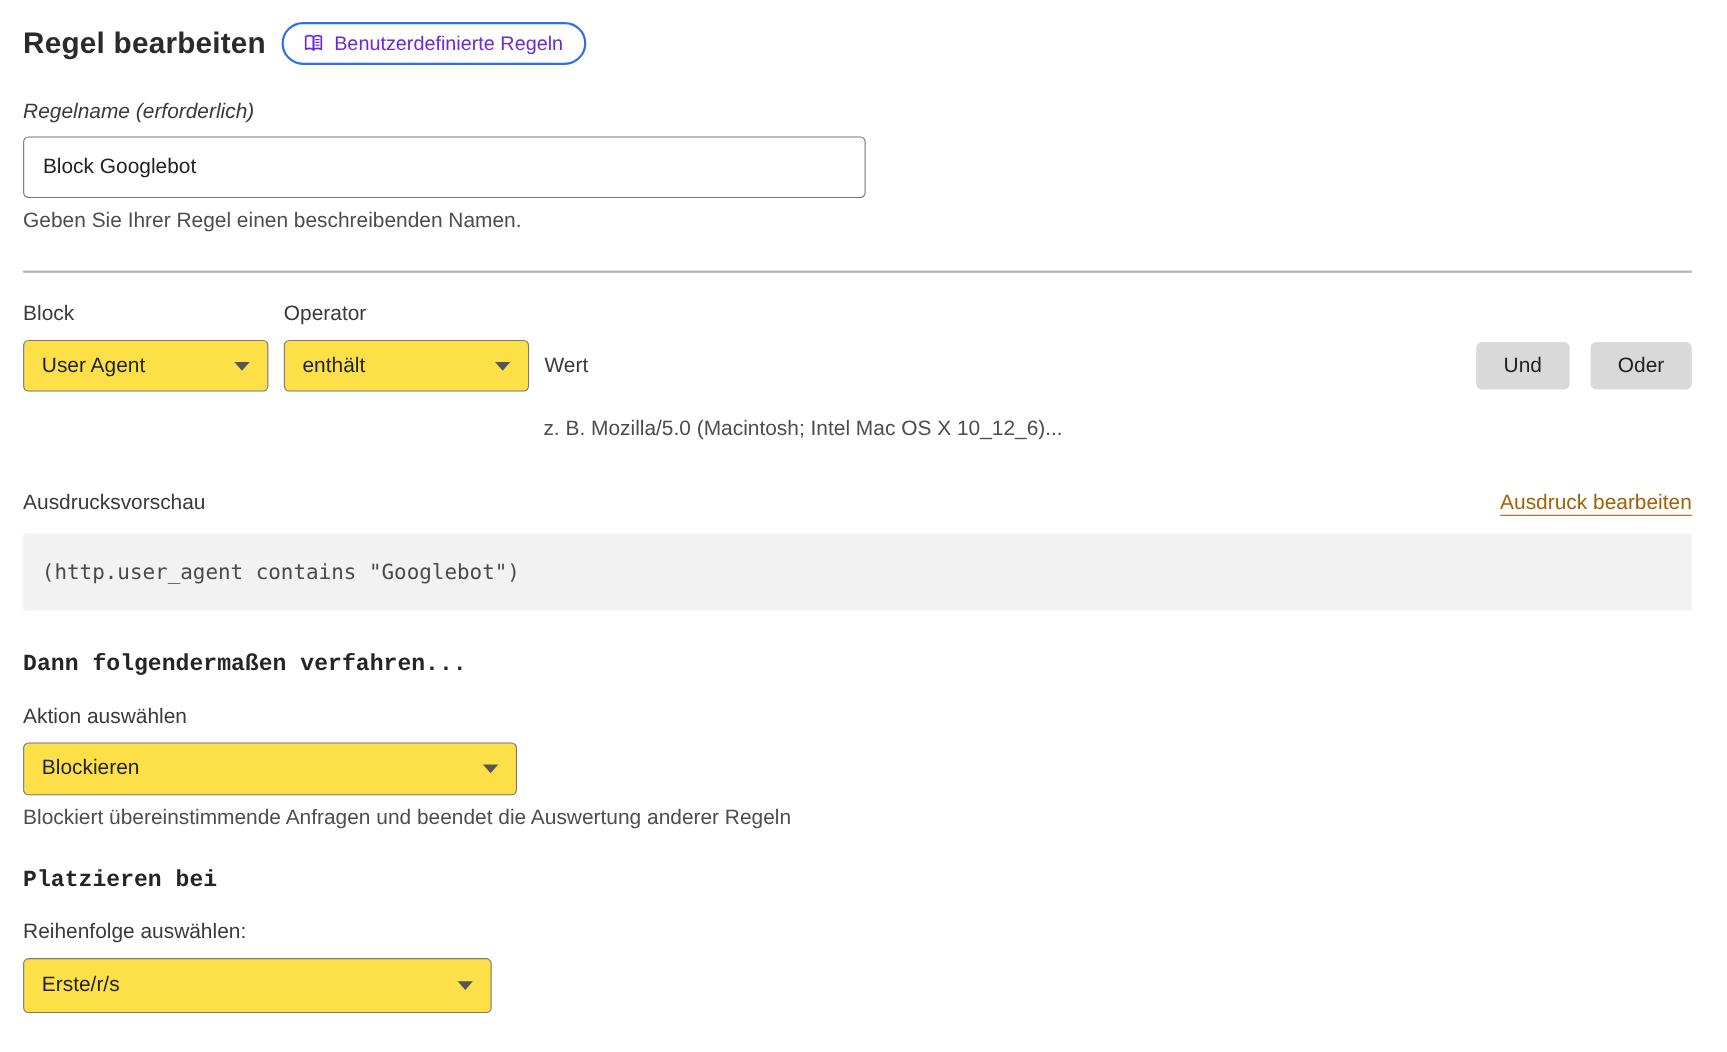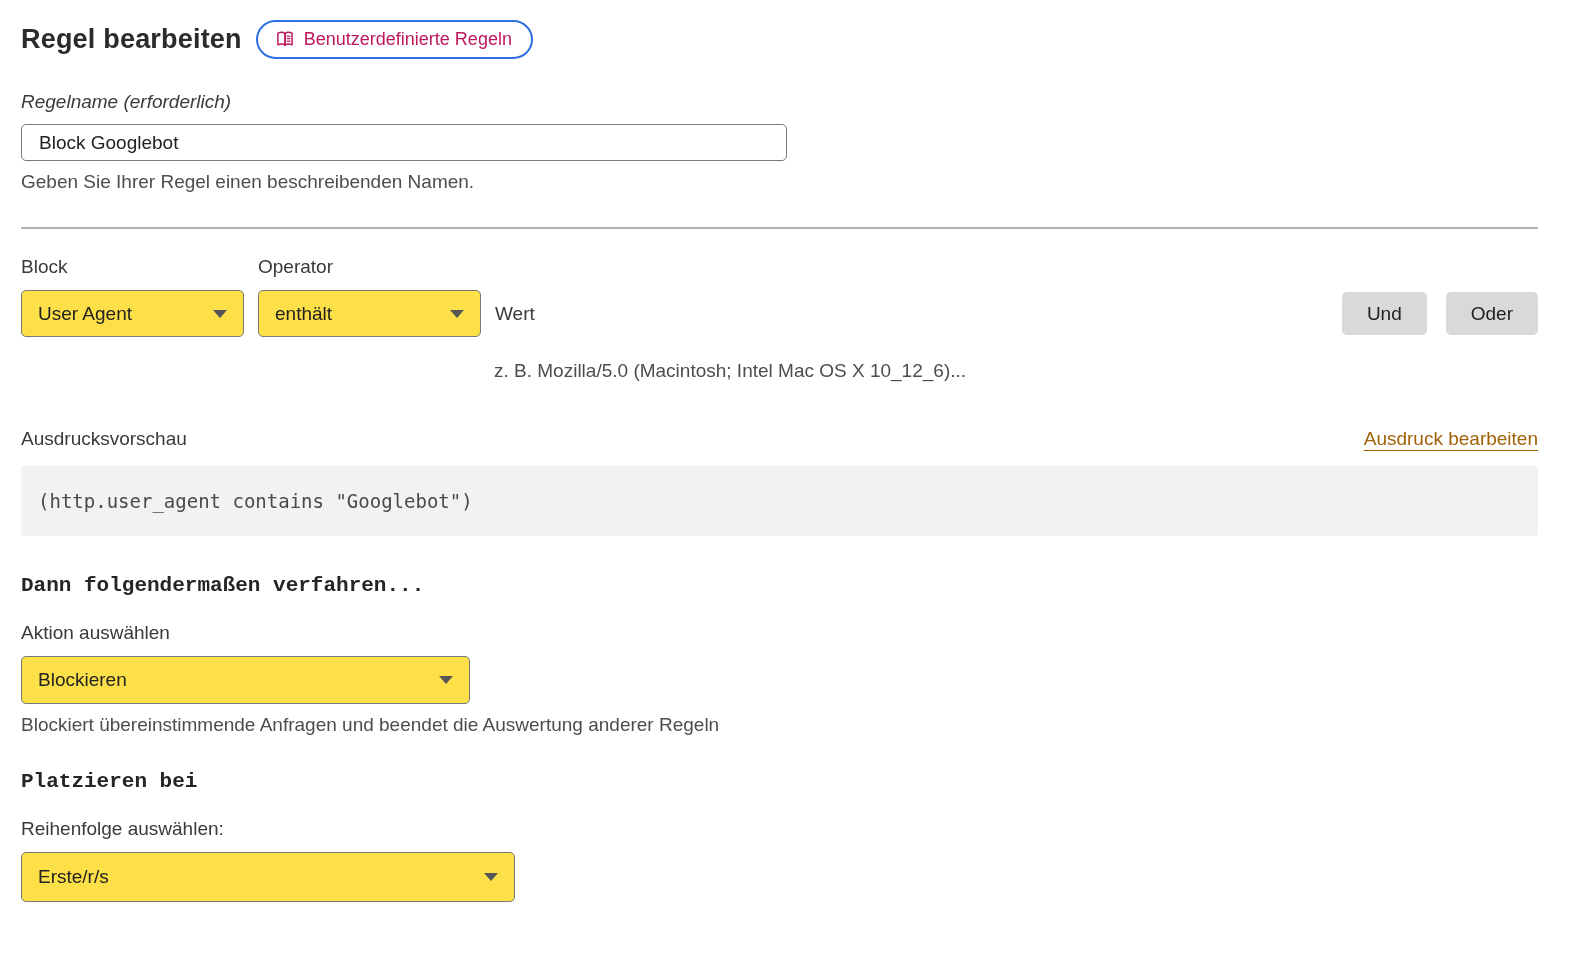--- a/index.html
+++ b/index.html
@@ -10,34 +10,34 @@
     color:#333;
   }
   .page { padding:20px 32px 0 21px; }
 
   
   .header-row { display:flex; align-items:center; gap:14px; }
   .page-title { font-size:27px; font-weight:700; color:#2b2b2b; letter-spacing:0.2px; }
   .pill-btn {
     display:flex; align-items:center; gap:9px;
     border:2px solid #2f6fe4; border-radius:999px;
-    color:#be185d; background:#fff;
+    color:#6d28d9; background:#fff;
     font-size:18px; padding:7px 19px 8px 17px;
     cursor:pointer; line-height:1;
   }
   .pill-btn svg { display:block; }
 
   
   .field-label { font-size:19px; color:#3a3a3a; }
   .help-text { font-size:19px; color:#4d4d4d; }
 
   .name-group { margin-top:32px; }
   .name-group .field-label { margin-bottom:11px;font-style:italic; }
   .text-input {
-    display:block; width:766px; height:37px;
+    display:block; width:766px; height:56px;
     border:1px solid #797979; border-radius:5px;
     padding:0 17px; font-size:19px; color:#222;
     font-family:"Liberation Sans", sans-serif;
     outline:none; background:#fff;
   }
   .name-group .help-text { margin-top:10px; }
 
   .divider { border:none; border-top:2px solid #b2b2b2; margin-top:34px; }
 
   
@@ -92,21 +92,21 @@
   
   .section-heading { font-size:21px; font-weight:700; color:#252525;font-family:Liberation Mono, monospace; }
   .action-section { margin-top:38px; }
   .action-section .field-label { margin-top:25px; }
   .action-select { margin-top:12px; width:449px; height:48px; }
   .action-section .help-text { margin-top:10px; }
 
   
   .placement-section { margin-top:34px; }
   .placement-section .field-label { margin-top:25px; }
-  .placement-select { margin-top:12px; width:494px; height:50px; }
+  .placement-select { margin-top:12px; width:426px; height:50px; }
 </style>
 </head>
 <body>
 
 <div class="page">
 
   <div class="header-row">
     <h1 class="page-title">Regel bearbeiten</h1>
     <button class="pill-btn">
       <span>

